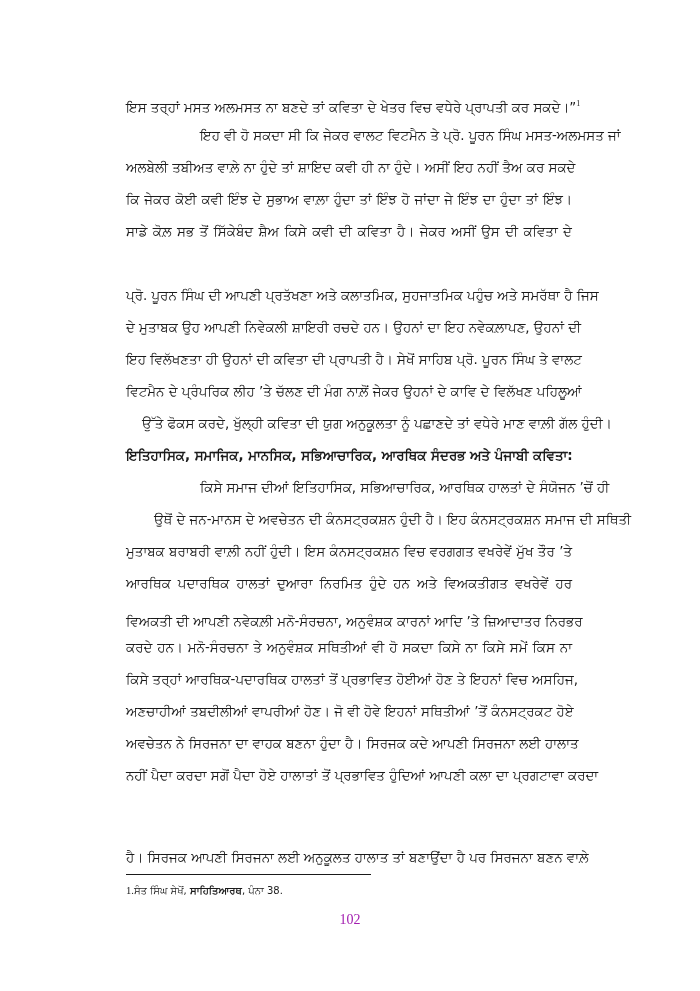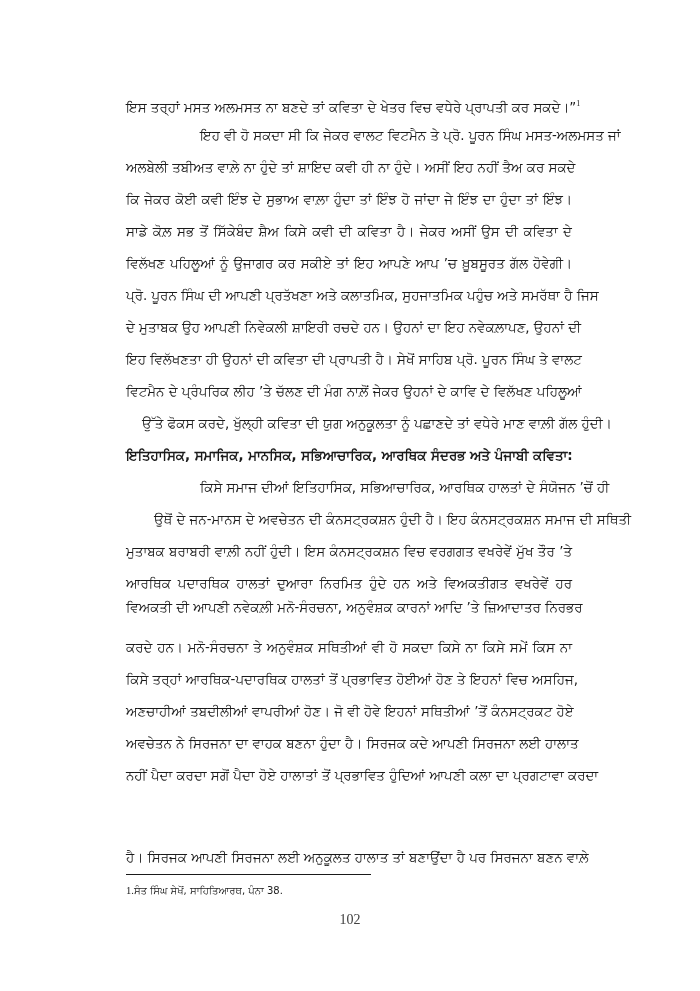--- a/index.html
+++ b/index.html
@@ -46,59 +46,58 @@
     }
     .footnote {
       position: absolute;
       left: 126px;
       top: 884px;
       font-size: 10px;
       line-height: 14px;
       white-space: nowrap;
       color: #1a1a1a;
     }
-    .footnote .fn-title { font-weight: normal; }
+    .footnote .fn-title { font-weight: bold; }
     .footnote .fn-num { font-family: "Liberation Serif", serif; font-size: 10.5px; }
     .page-number {
       position: absolute;
       left: 0;
       width: 700px;
       top: 911px;
       text-align: center;
       font-family: "Liberation Serif", serif;
       font-size: 14px;
       line-height: 18px;
-      color: #404040;
+      color: #a21caf;
     }
   </style>
 </head>
 <body>
 
 <div class="page">
 
   <div class="line last" style="top:94px;"><span>ਇਸ ਤਰ੍ਹਾਂ ਮਸਤ ਅਲਮਸਤ ਨਾ ਬਣਦੇ ਤਾਂ ਕਵਿਤਾ ਦੇ ਖੇਤਰ ਵਿਚ ਵਧੇਰੇ ਪ੍ਰਾਪਤੀ ਕਰ ਸਕਦੇ।”</span><sup class="fnref">1</sup></div>
 
   <div class="line indent" style="top:126px;">ਇਹ ਵੀ ਹੋ ਸਕਦਾ ਸੀ ਕਿ ਜੇਕਰ ਵਾਲਟ ਵਿਟਮੈਨ ਤੇ ਪ੍ਰੋ. ਪੂਰਨ ਸਿੰਘ ਮਸਤ-ਅਲਮਸਤ ਜਾਂ</div>
   <div class="line" style="top:158px;">ਅਲਬੇਲੀ ਤਬੀਅਤ ਵਾਲ਼ੇ ਨਾ ਹੁੰਦੇ ਤਾਂ ਸ਼ਾਇਦ ਕਵੀ ਹੀ ਨਾ ਹੁੰਦੇ। ਅਸੀਂ ਇਹ ਨਹੀਂ ਤੈਅ ਕਰ ਸਕਦੇ</div>
   <div class="line" style="top:190px;">ਕਿ ਜੇਕਰ ਕੋਈ ਕਵੀ ਇੰਝ ਦੇ ਸੁਭਾਅ ਵਾਲ਼ਾ ਹੁੰਦਾ ਤਾਂ ਇੰਝ ਹੋ ਜਾਂਦਾ ਜੇ ਇੰਝ ਦਾ ਹੁੰਦਾ ਤਾਂ ਇੰਝ।</div>
   <div class="line" style="top:222px;">ਸਾਡੇ ਕੋਲ਼ ਸਭ ਤੋਂ ਸਿੱਕੇਬੰਦ ਸ਼ੈਅ ਕਿਸੇ ਕਵੀ ਦੀ ਕਵਿਤਾ ਹੈ। ਜੇਕਰ ਅਸੀਂ ਉਸ ਦੀ ਕਵਿਤਾ ਦੇ</div>
-  <div class="line" style="top:254px;">ਵਿਲੱਖਣ ਪਹਿਲੂਆਂ ਨੂੰ ਉਜਾਗਰ ਕਰ ਸਕੀਏ ਤਾਂ ਇਹ ਆਪਣੇ ਆਪ ’ਚ ਖ਼ੂਬਸੂਰਤ ਗੱਲ ਹੋਵੇਗੀ।</div>
   <div class="line" style="top:286px;">ਪ੍ਰੋ. ਪੂਰਨ ਸਿੰਘ ਦੀ ਆਪਣੀ ਪ੍ਰਤੱਖਣਾ ਅਤੇ ਕਲਾਤਮਿਕ, ਸੁਹਜਾਤਮਿਕ ਪਹੁੰਚ ਅਤੇ ਸਮਰੱਥਾ ਹੈ ਜਿਸ</div>
   <div class="line" style="top:318px;">ਦੇ ਮੁਤਾਬਕ ਉਹ ਆਪਣੀ ਨਿਵੇਕਲੀ ਸ਼ਾਇਰੀ ਰਚਦੇ ਹਨ। ਉਹਨਾਂ ਦਾ ਇਹ ਨਵੇਕਲ਼ਾਪਣ, ਉਹਨਾਂ ਦੀ</div>
   <div class="line" style="top:350px;">ਇਹ ਵਿਲੱਖਣਤਾ ਹੀ ਉਹਨਾਂ ਦੀ ਕਵਿਤਾ ਦੀ ਪ੍ਰਾਪਤੀ ਹੈ। ਸੇਖੋਂ ਸਾਹਿਬ ਪ੍ਰੋ. ਪੂਰਨ ਸਿੰਘ ਤੇ ਵਾਲਟ</div>
   <div class="line" style="top:382px;">ਵਿਟਮੈਨ ਦੇ ਪ੍ਰੰਪਰਿਕ ਲੀਹ ’ਤੇ ਚੱਲਣ ਦੀ ਮੰਗ ਨਾਲ਼ੋਂ ਜੇਕਰ ਉਹਨਾਂ ਦੇ ਕਾਵਿ ਦੇ ਵਿਲੱਖਣ ਪਹਿਲੂਆਂ</div>
   <div class="line last" style="top:414px;margin-left:16px;">ਉੱਤੇ ਫੋਕਸ ਕਰਦੇ, ਖੁੱਲ੍ਹੀ ਕਵਿਤਾ ਦੀ ਯੁਗ ਅਨੁਕੂਲਤਾ ਨੂੰ ਪਛਾਣਦੇ ਤਾਂ ਵਧੇਰੇ ਮਾਣ ਵਾਲ਼ੀ ਗੱਲ ਹੁੰਦੀ।</div>
 
   <div class="line bold last" style="top:446px;">ਇਤਿਹਾਸਿਕ, ਸਮਾਜਿਕ, ਮਾਨਸਿਕ, ਸਭਿਆਚਾਰਿਕ, ਆਰਥਿਕ ਸੰਦਰਭ ਅਤੇ ਪੰਜਾਬੀ ਕਵਿਤਾ:</div>
 
   <div class="line indent" style="top:478px;">ਕਿਸੇ ਸਮਾਜ ਦੀਆਂ ਇਤਿਹਾਸਿਕ, ਸਭਿਆਚਾਰਿਕ, ਆਰਥਿਕ ਹਾਲਤਾਂ ਦੇ ਸੰਯੋਜਨ ’ਚੋਂ ਹੀ</div>
   <div class="line" style="top:510px;margin-left:28px;">ਉਥੋਂ ਦੇ ਜਨ-ਮਾਨਸ ਦੇ ਅਵਚੇਤਨ ਦੀ ਕੰਨਸਟ੍ਰਕਸ਼ਨ ਹੁੰਦੀ ਹੈ। ਇਹ ਕੰਨਸਟ੍ਰਕਸ਼ਨ ਸਮਾਜ ਦੀ ਸਥਿਤੀ</div>
   <div class="line" style="top:542px;">ਮੁਤਾਬਕ ਬਰਾਬਰੀ ਵਾਲ਼ੀ ਨਹੀਂ ਹੁੰਦੀ। ਇਸ ਕੰਨਸਟ੍ਰਕਸ਼ਨ ਵਿਚ ਵਰਗਗਤ ਵਖਰੇਵੇਂ ਮੁੱਖ ਤੌਰ ’ਤੇ</div>
   <div class="line" style="top:574px;">ਆਰਥਿਕ ਪਦਾਰਥਿਕ ਹਾਲਤਾਂ ਦੁਆਰਾ ਨਿਰਮਿਤ ਹੁੰਦੇ ਹਨ ਅਤੇ ਵਿਅਕਤੀਗਤ ਵਖਰੇਵੇਂ ਹਰ</div>
-  <div class="line" style="top:598px;">ਵਿਅਕਤੀ ਦੀ ਆਪਣੀ ਨਵੇਕਲ਼ੀ ਮਨੋ-ਸੰਰਚਨਾ, ਅਨੁਵੰਸ਼ਕ ਕਾਰਨਾਂ ਆਦਿ ’ਤੇ ਜ਼ਿਆਦਾਤਰ ਨਿਰਭਰ</div>
+  <div class="line" style="top:612px;">ਵਿਅਕਤੀ ਦੀ ਆਪਣੀ ਨਵੇਕਲ਼ੀ ਮਨੋ-ਸੰਰਚਨਾ, ਅਨੁਵੰਸ਼ਕ ਕਾਰਨਾਂ ਆਦਿ ’ਤੇ ਜ਼ਿਆਦਾਤਰ ਨਿਰਭਰ</div>
   <div class="line" style="top:638px;">ਕਰਦੇ ਹਨ। ਮਨੋ-ਸੰਰਚਨਾ ਤੇ ਅਨੁਵੰਸ਼ਕ ਸਥਿਤੀਆਂ ਵੀ ਹੋ ਸਕਦਾ ਕਿਸੇ ਨਾ ਕਿਸੇ ਸਮੇਂ ਕਿਸ ਨਾ</div>
   <div class="line" style="top:670px;">ਕਿਸੇ ਤਰ੍ਹਾਂ ਆਰਥਿਕ-ਪਦਾਰਥਿਕ ਹਾਲਤਾਂ ਤੋਂ ਪ੍ਰਭਾਵਿਤ ਹੋਈਆਂ ਹੋਣ ਤੇ ਇਹਨਾਂ ਵਿਚ ਅਸਹਿਜ,</div>
   <div class="line" style="top:702px;">ਅਣਚਾਹੀਆਂ ਤਬਦੀਲੀਆਂ ਵਾਪਰੀਆਂ ਹੋਣ। ਜੋ ਵੀ ਹੋਵੇ ਇਹਨਾਂ ਸਥਿਤੀਆਂ ’ਤੋਂ ਕੰਨਸਟ੍ਰਕਟ ਹੋਏ</div>
   <div class="line" style="top:734px;">ਅਵਚੇਤਨ ਨੇ ਸਿਰਜਨਾ ਦਾ ਵਾਹਕ ਬਣਨਾ ਹੁੰਦਾ ਹੈ। ਸਿਰਜਕ ਕਦੇ ਆਪਣੀ ਸਿਰਜਨਾ ਲਈ ਹਾਲਾਤ</div>
   <div class="line" style="top:766px;">ਨਹੀਂ ਪੈਦਾ ਕਰਦਾ ਸਗੋਂ ਪੈਦਾ ਹੋਏ ਹਾਲਾਤਾਂ ਤੋਂ ਪ੍ਰਭਾਵਿਤ ਹੁੰਦਿਆਂ ਆਪਣੀ ਕਲਾ ਦਾ ਪ੍ਰਗਟਾਵਾ ਕਰਦਾ</div>
   <div class="line" style="top:836px;margin-top:12px;">ਹੈ। ਸਿਰਜਕ ਆਪਣੀ ਸਿਰਜਨਾ ਲਈ ਅਨੁਕੂਲਤ ਹਾਲਾਤ ਤਾਂ ਬਣਾਉਂਦਾ ਹੈ ਪਰ ਸਿਰਜਨਾ ਬਣਨ ਵਾਲ਼ੇ</div>
 
   <div class="footnote-rule"></div>
   <div class="footnote">
     <span class="fn-num">1.</span><span>ਸੰਤ ਸਿੰਘ ਸੇਖੋਂ, </span><span class="fn-title">ਸਾਹਿਤਿਆਰਥ</span><span>, ਪੰਨਾ 38.</span>

